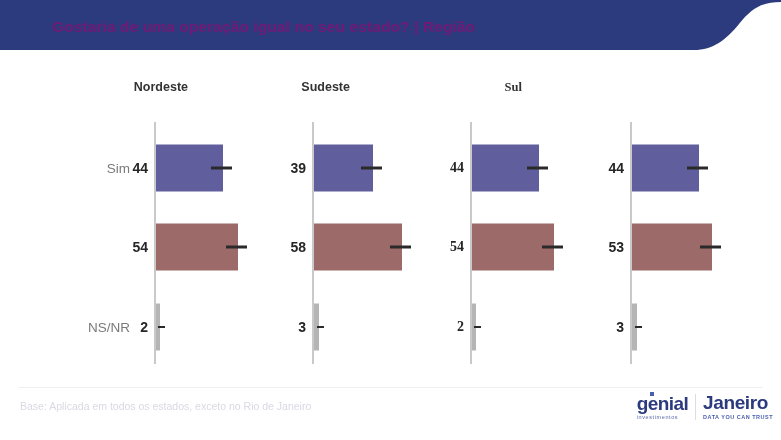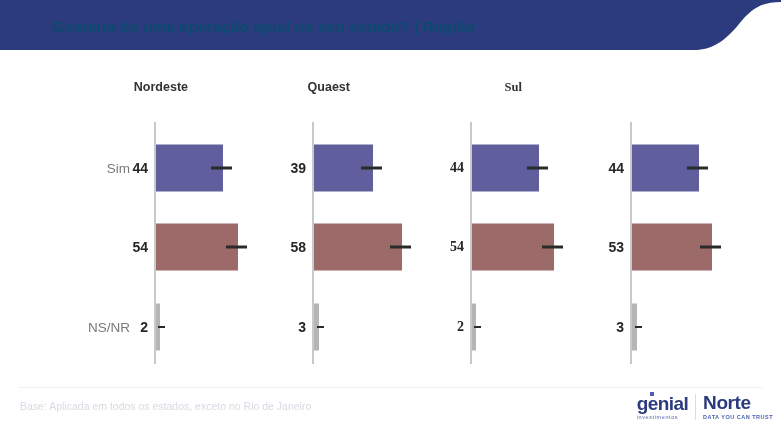--- a/index.html
+++ b/index.html
@@ -27,21 +27,21 @@
     position: absolute;
     left: 0;
     top: 0;
   }
   .header-title {
     position: absolute;
     left: 52px;
     top: 18px;
     font-size: 15.5px;
     font-weight: bold;
-    color: #0c4a6e;
+    color: #701a75;
     letter-spacing: 0.1px;
     white-space: nowrap;
   }
 
   
   .plot {
     position: absolute;
     left: 0;
     top: 60px;
     width: 781px;
@@ -227,21 +227,21 @@
     <div class="value" style="left:86px; top:187px; width:34px;">54</div>
     <div class="bar nao" style="left:128px; top:187px; width:82px; height:47px;"></div>
     <div class="errbar" style="left:198px; top:187px; width:21px;"></div>
 
     <div class="value" style="left:86px; top:267px; width:34px;">2</div>
     <div class="bar nsnr" style="left:128px; top:267px; width:4px; height:47px;"></div>
     <div class="errbar tiny" style="left:130px; top:267px;"></div>
   </div>
 
   <div class="panel" style="left:190px; width:160px;">
-    <div class="panel-title">Quaest</div>
+    <div class="panel-title">Sudeste</div>
     <div class="axis" style="left:122px;"></div>
 
     <div class="value" style="left:82px; top:108px; width:34px;">39</div>
     <div class="bar sim" style="left:124px; top:108px; width:59px; height:47px;"></div>
     <div class="errbar" style="left:171px; top:108px; width:21px;"></div>
 
     <div class="value" style="left:82px; top:187px; width:34px;">58</div>
     <div class="bar nao" style="left:124px; top:187px; width:88px; height:47px;"></div>
     <div class="errbar" style="left:200px; top:187px; width:21px;"></div>
 
@@ -294,17 +294,17 @@
   </div>
 
   <div class="logos">
     <div class="logo-genial">
       <div class="lg-tick"></div>
       <div class="lg-main">genial</div>
       <div class="lg-sub">investimentos</div>
     </div>
     <div class="logo-sep"></div>
     <div class="logo-quaest">
-      <div class="lq-main">Norte</div>
+      <div class="lq-main">Janeiro</div>
       <div class="lq-sub">DATA YOU CAN TRUST</div>
     </div>
   </div>
 </div>
 
 </body></html>

